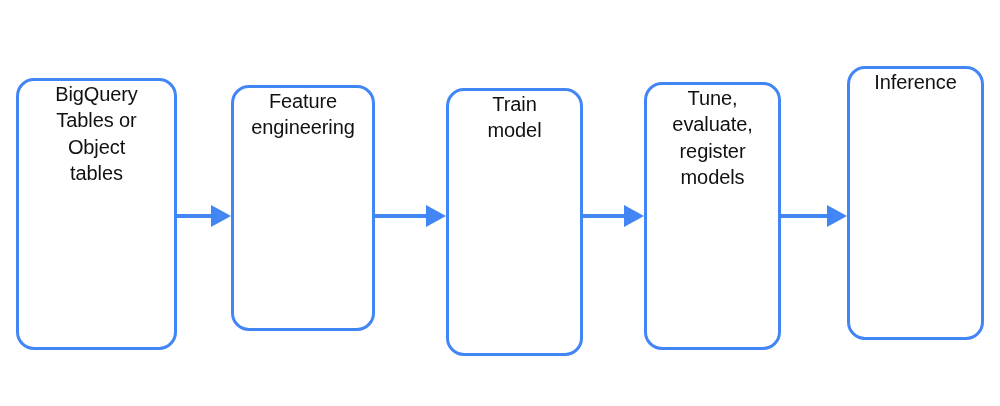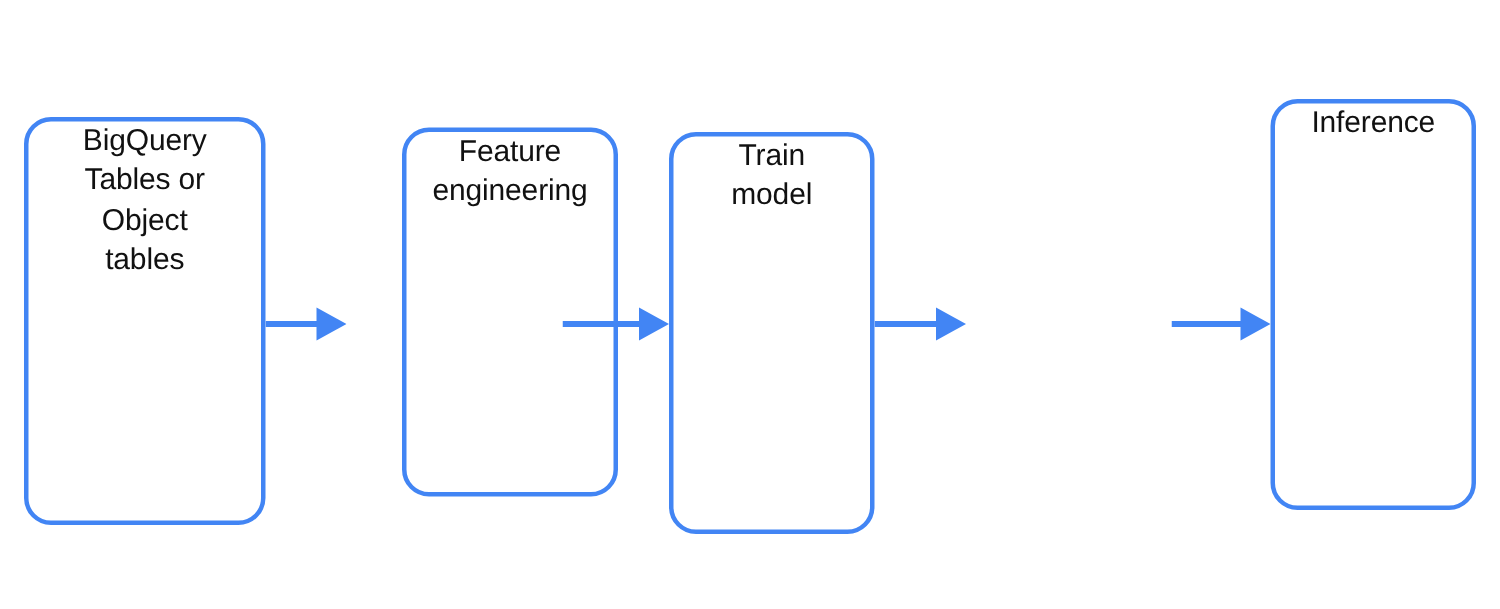--- a/index.html
+++ b/index.html
@@ -38,21 +38,21 @@
     font-family: "Liberation Sans", sans-serif;
     font-size: 20px;
     line-height: 1.32;
     letter-spacing: -0.1px;
     white-space: pre-line;
     padding: 0 6px;
   }
 
   
   #node-source      { left: 16px;  top: 78px; width: 161px; height: 272px; }
-  #node-feature     { left: 231px; top: 85px; width: 144px; height: 246px; margin-left: 37px; }
+  #node-feature     { left: 231px; top: 85px; width: 144px; height: 246px; }
   #node-train       { left: 446px; top: 88px; width: 137px; height: 268px; }
   #node-tune        { left: 644px; top: 82px; width: 137px; height: 268px; }
   #node-inference   { left: 847px; top: 66px; width: 137px; height: 274px; }
 
   
   .flow-arrow {
     position: absolute;
     height: 24px;
     display: block;
   }
@@ -99,20 +99,26 @@
 model</span>
   </div>
 
   <div class="flow-arrow" id="arrow-3">
     <svg viewBox="0 0 61 24" preserveAspectRatio="none" aria-hidden="true">
       <rect x="0" y="10" width="43" height="4" fill="#4285F4"></rect>
       <polygon points="41,1 61,12 41,23" fill="#4285F4"></polygon>
     </svg>
   </div>
 
+  <div class="flow-node" id="node-tune">
+    <span class="flow-node-label">Tune,
+evaluate,
+register
+models</span>
+  </div>
 
   <div class="flow-arrow" id="arrow-4">
     <svg viewBox="0 0 66 24" preserveAspectRatio="none" aria-hidden="true">
       <rect x="0" y="10" width="48" height="4" fill="#4285F4"></rect>
       <polygon points="46,1 66,12 46,23" fill="#4285F4"></polygon>
     </svg>
   </div>
 
   <div class="flow-node" id="node-inference">
     <span class="flow-node-label">Inference</span>

